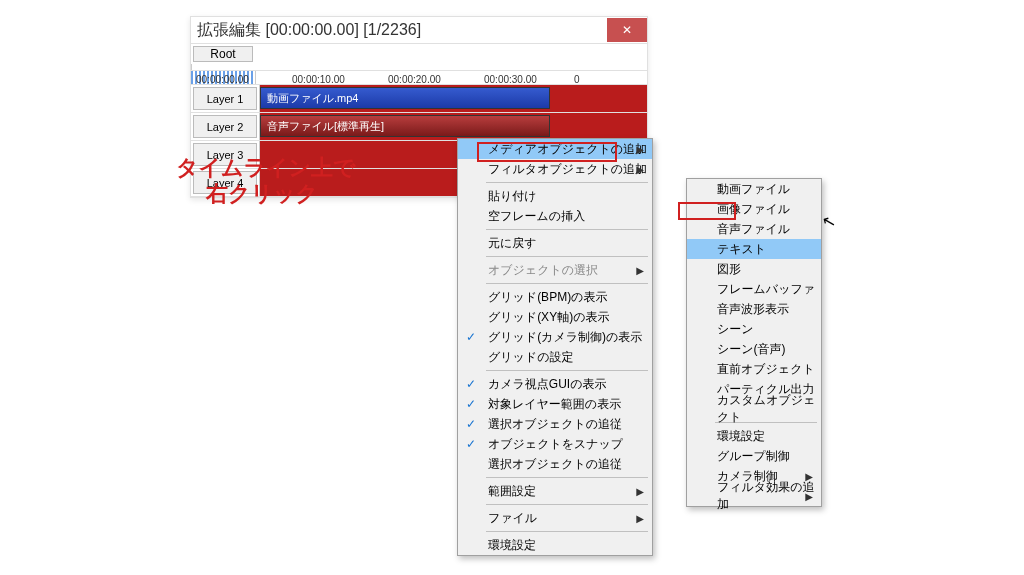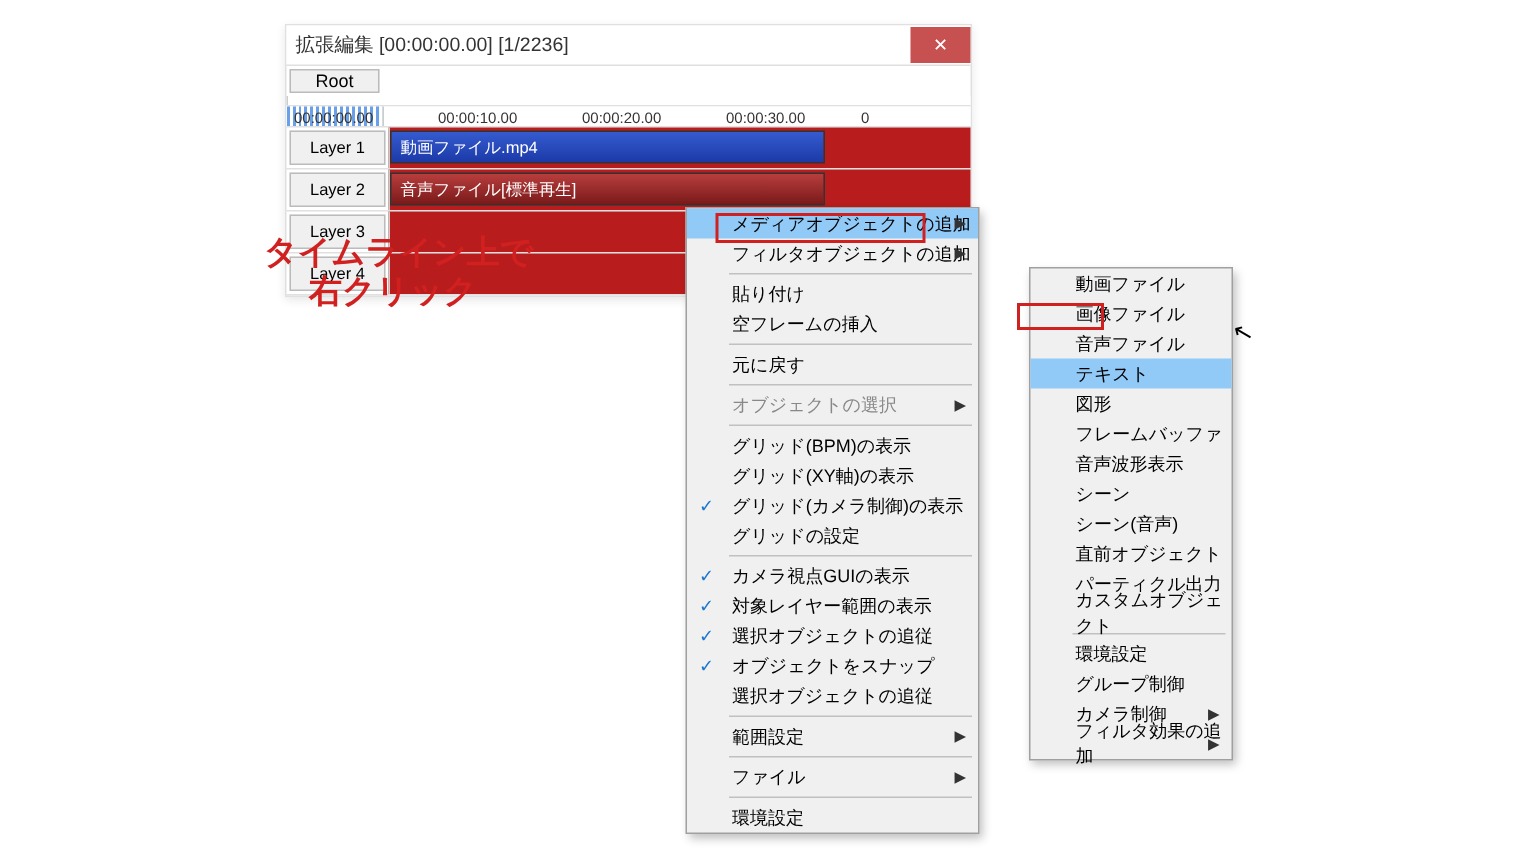--- a/index.html
+++ b/index.html
@@ -24,21 +24,21 @@
   }
   .titlebar {
     display: flex;
     align-items: center;
     height: 26px;
     background: #fff;
     padding-left: 6px;
   }
   .titlebar-title {
     flex: 1;
-    font-size: 13px;
+    font-size: 16px;
     color: #333;
   }
   .close-btn {
     width: 40px;
     height: 24px;
     background: #c75050;
     color: #fff;
     display: flex;
     align-items: center;
     justify-content: center;

